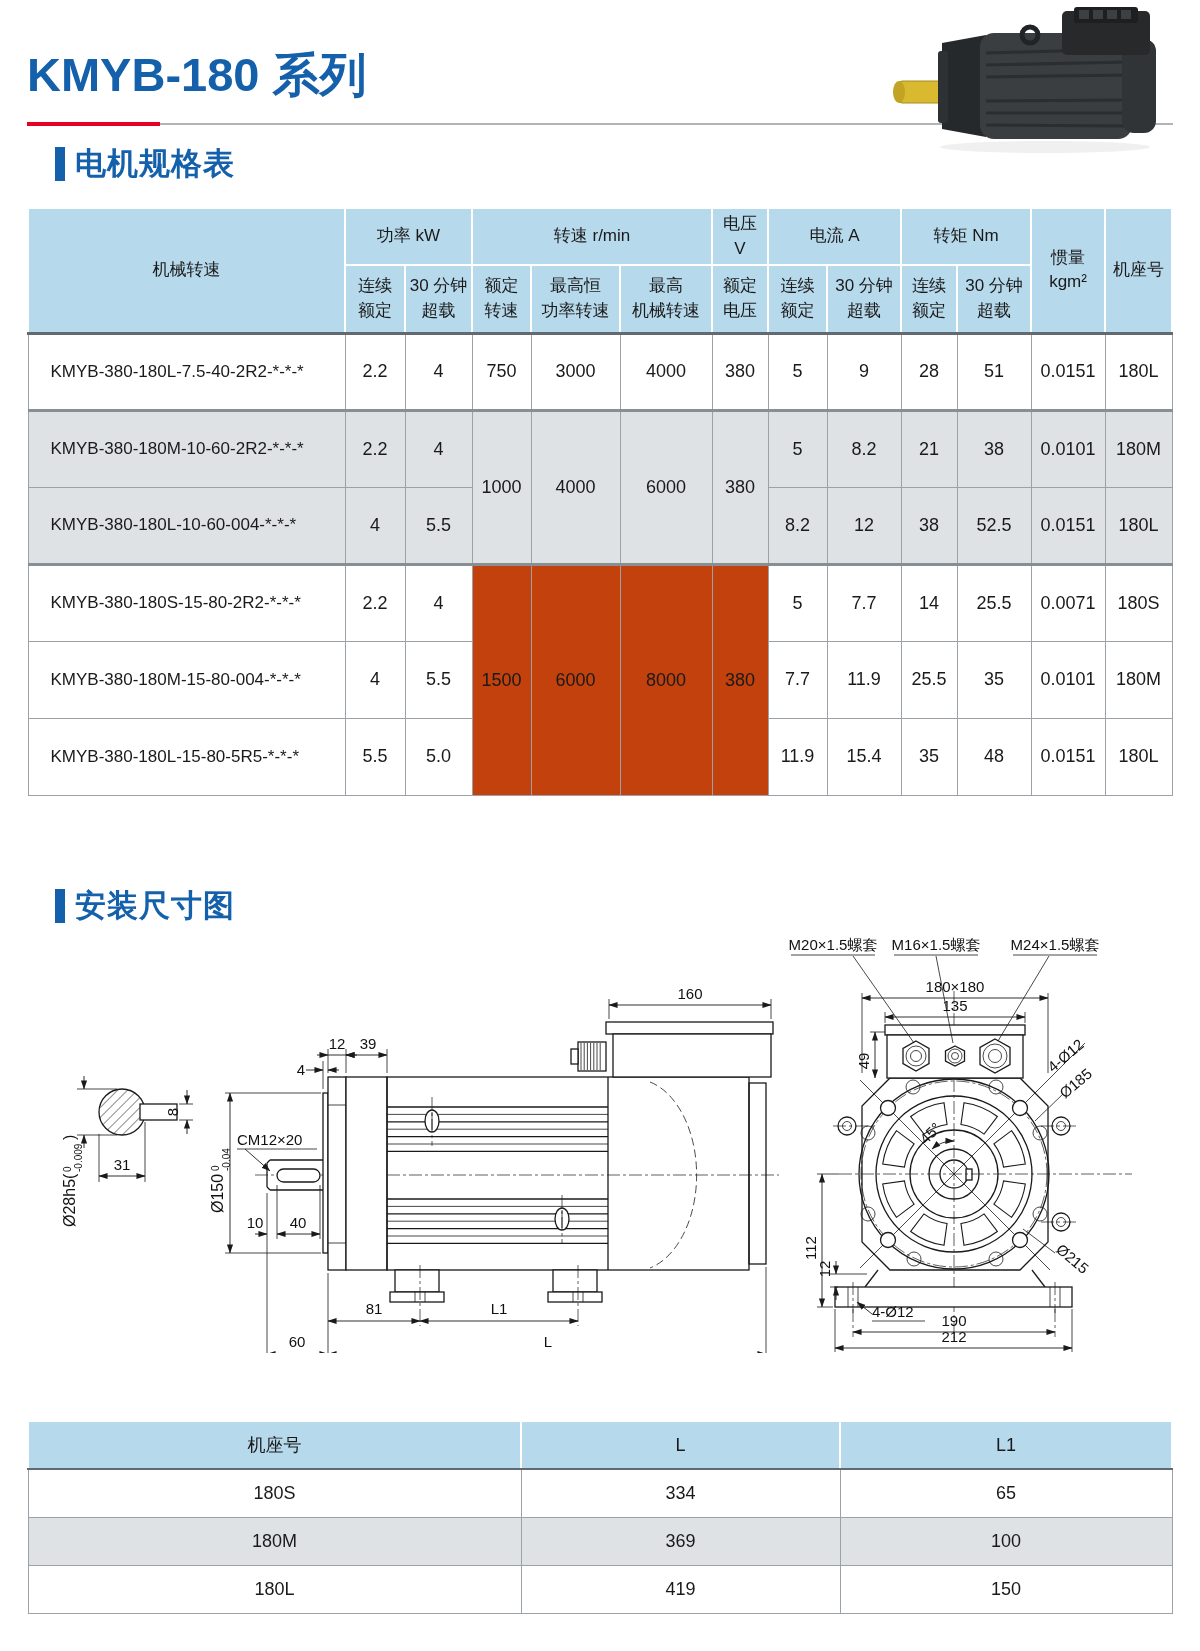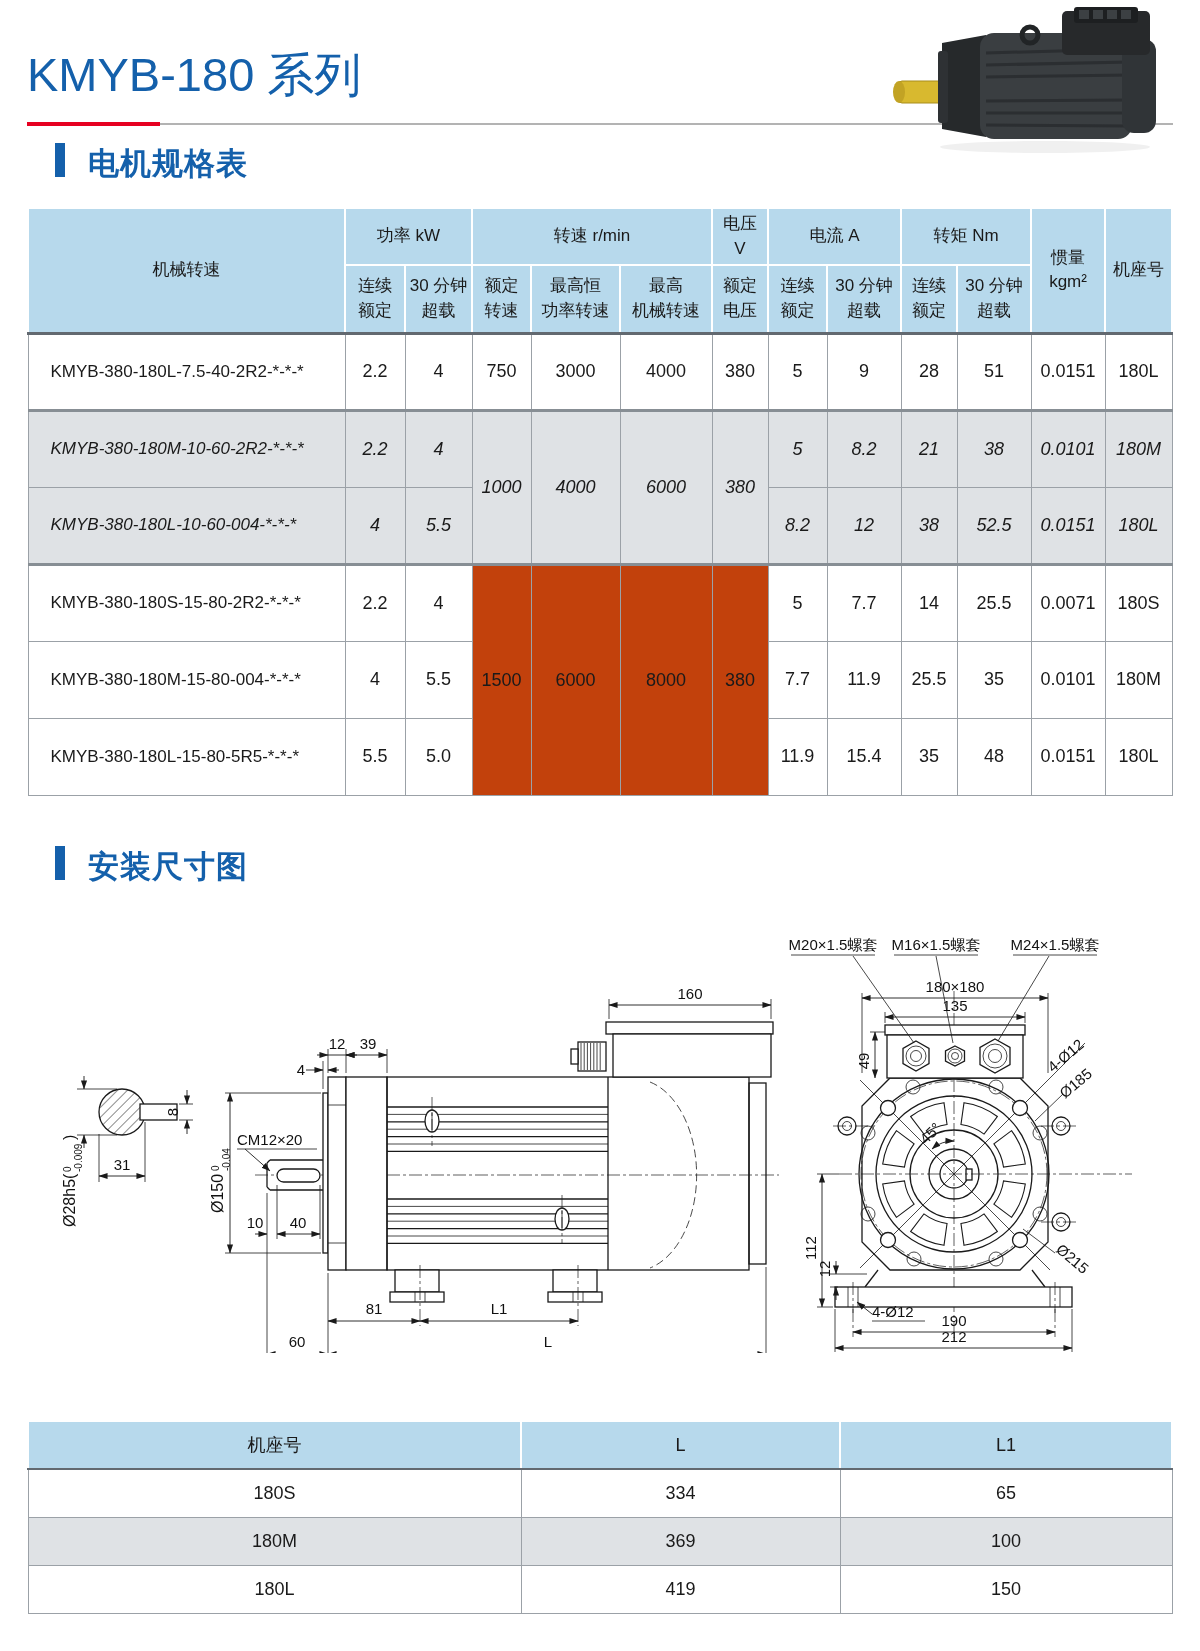--- a/index.html
+++ b/index.html
@@ -1,33 +1,33 @@
 <!DOCTYPE html>
 <html><head>
 <meta charset="utf-8">
 <style>
   html,body{margin:0;padding:0;background:#fff;}
   body{width:1200px;height:1651px;position:relative;font-family:"Liberation Sans",sans-serif;color:#1a1a1a;overflow:hidden;}
   .abs{position:absolute;}
   
-  .title{left:27px;top:44px;font-size:47px;font-weight:normal;color:#1460ab;letter-spacing:0px;}
+  .title{left:27px;top:44px;font-size:47px;font-weight:bold;color:#1460ab;letter-spacing:0px;}
   .rule-red{left:27px;top:122px;width:133px;height:4px;background:#e60021;}
   .rule-gray{left:160px;top:123px;width:1013px;height:2px;background:#b3b3b3;}
-  .sec{display:flex;gap:23px;padding-left:28px;}
+  .sec{display:flex;align-items:center;gap:10px;padding-left:28px;}
   .sec .bar{width:10px;height:34px;background:#1460ab;}
   .sec .txt{font-size:31px;color:#1460ab;font-weight:600;letter-spacing:1px;}
   
   table{border-collapse:collapse;table-layout:fixed;}
   .spec{left:27px;top:207px;width:1146px;border:1px solid #9ba1a7;}
   .spec th{background:#b7d9ec;border:2px solid #ffffff;font-size:17px;font-weight:normal;white-space:pre-line;line-height:1.45;padding:0;}
   .spec th.hb{border-bottom:3px solid #626970;}
   .spec td{border:1px solid #9ba1a7;font-size:18px;text-align:center;padding:0;}
   .spec td.model{text-align:left;padding-left:22px;font-size:17px;}
   .spec tr.gsep td{border-top:3px solid #878e94;}
-  .spec tr.alt td{background:#dfe2e5;font-style:italic;}
+  .spec tr.alt td{background:#dfe2e5;}
   .spec td.wcell{background:#c2410c;}
   
   .dimtab{left:27px;top:1420px;width:1146px;border:1px solid #9ba1a7;}
   .dimtab th{background:#b7d9ec;border:2px solid #fff;border-bottom:2px solid #626970;font-size:18px;font-weight:normal;}
   .dimtab td{border:1px solid #9ba1a7;font-size:18px;text-align:center;}
   .dimtab tr.alt td{background:#dfe2e5;}
   
   .ln{stroke:#1a1a1a;stroke-width:1.3;fill:none;}
   .lnw{stroke:#1a1a1a;stroke-width:1.3;fill:#fff;}
   .thin{stroke:#1a1a1a;stroke-width:0.8;fill:none;}
@@ -204,21 +204,21 @@
       <td>11.9</td>
       <td>15.4</td>
       <td>35</td>
       <td>48</td>
       <td>0.0151</td>
       <td>180L</td>
     </tr>
   </tbody>
 </table>
 
-<div class="abs sec" style="left:27px;top:846px;">
+<div class="abs sec" style="left:27px;top:885px;">
   <div class="bar"></div>
   <div class="txt">安装尺寸图</div>
 </div>
 
 <svg id="dwg" class="abs" style="left:27px;top:893px;" width="1146" height="460" viewBox="0 0 1146 460">
   <defs>
     <marker id="ar" viewBox="0 0 10 10" refX="9.5" refY="5" markerWidth="10" markerHeight="10" orient="auto-start-reverse">
       <path d="M0,1.6 L10,5 L0,8.4 Z" fill="#1a1a1a"></path>
     </marker>
     <pattern id="h1" width="7" height="7" patternUnits="userSpaceOnUse" patternTransform="rotate(45)">

